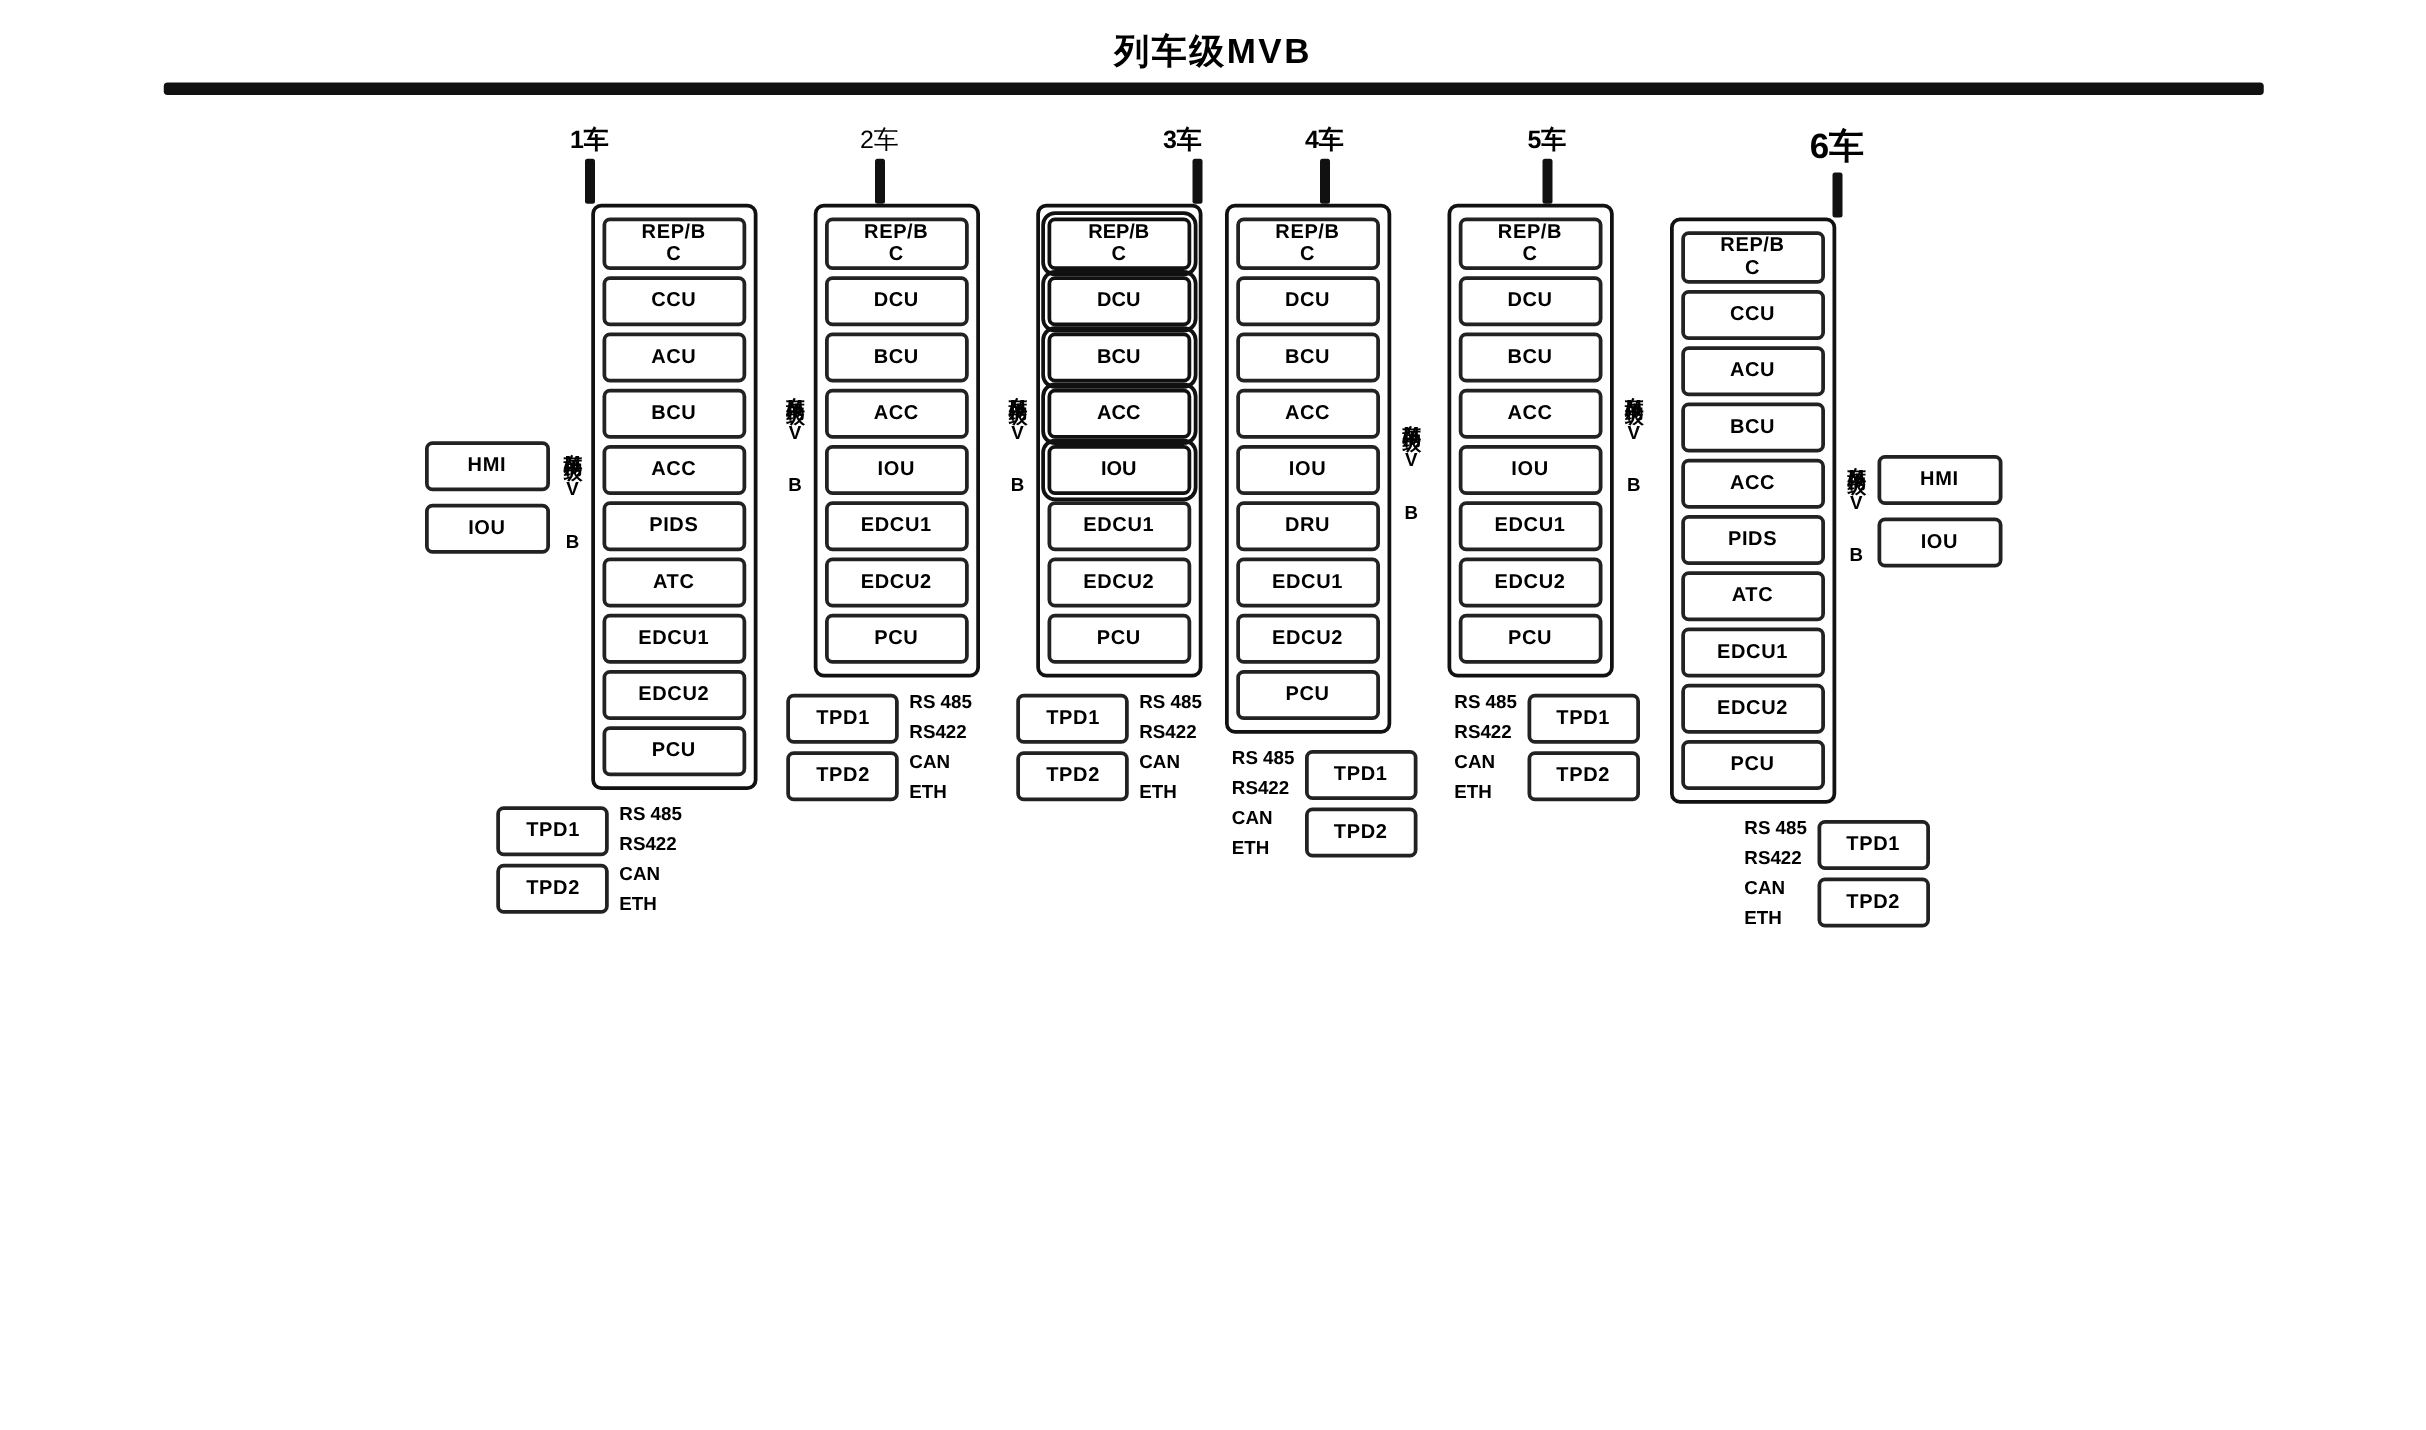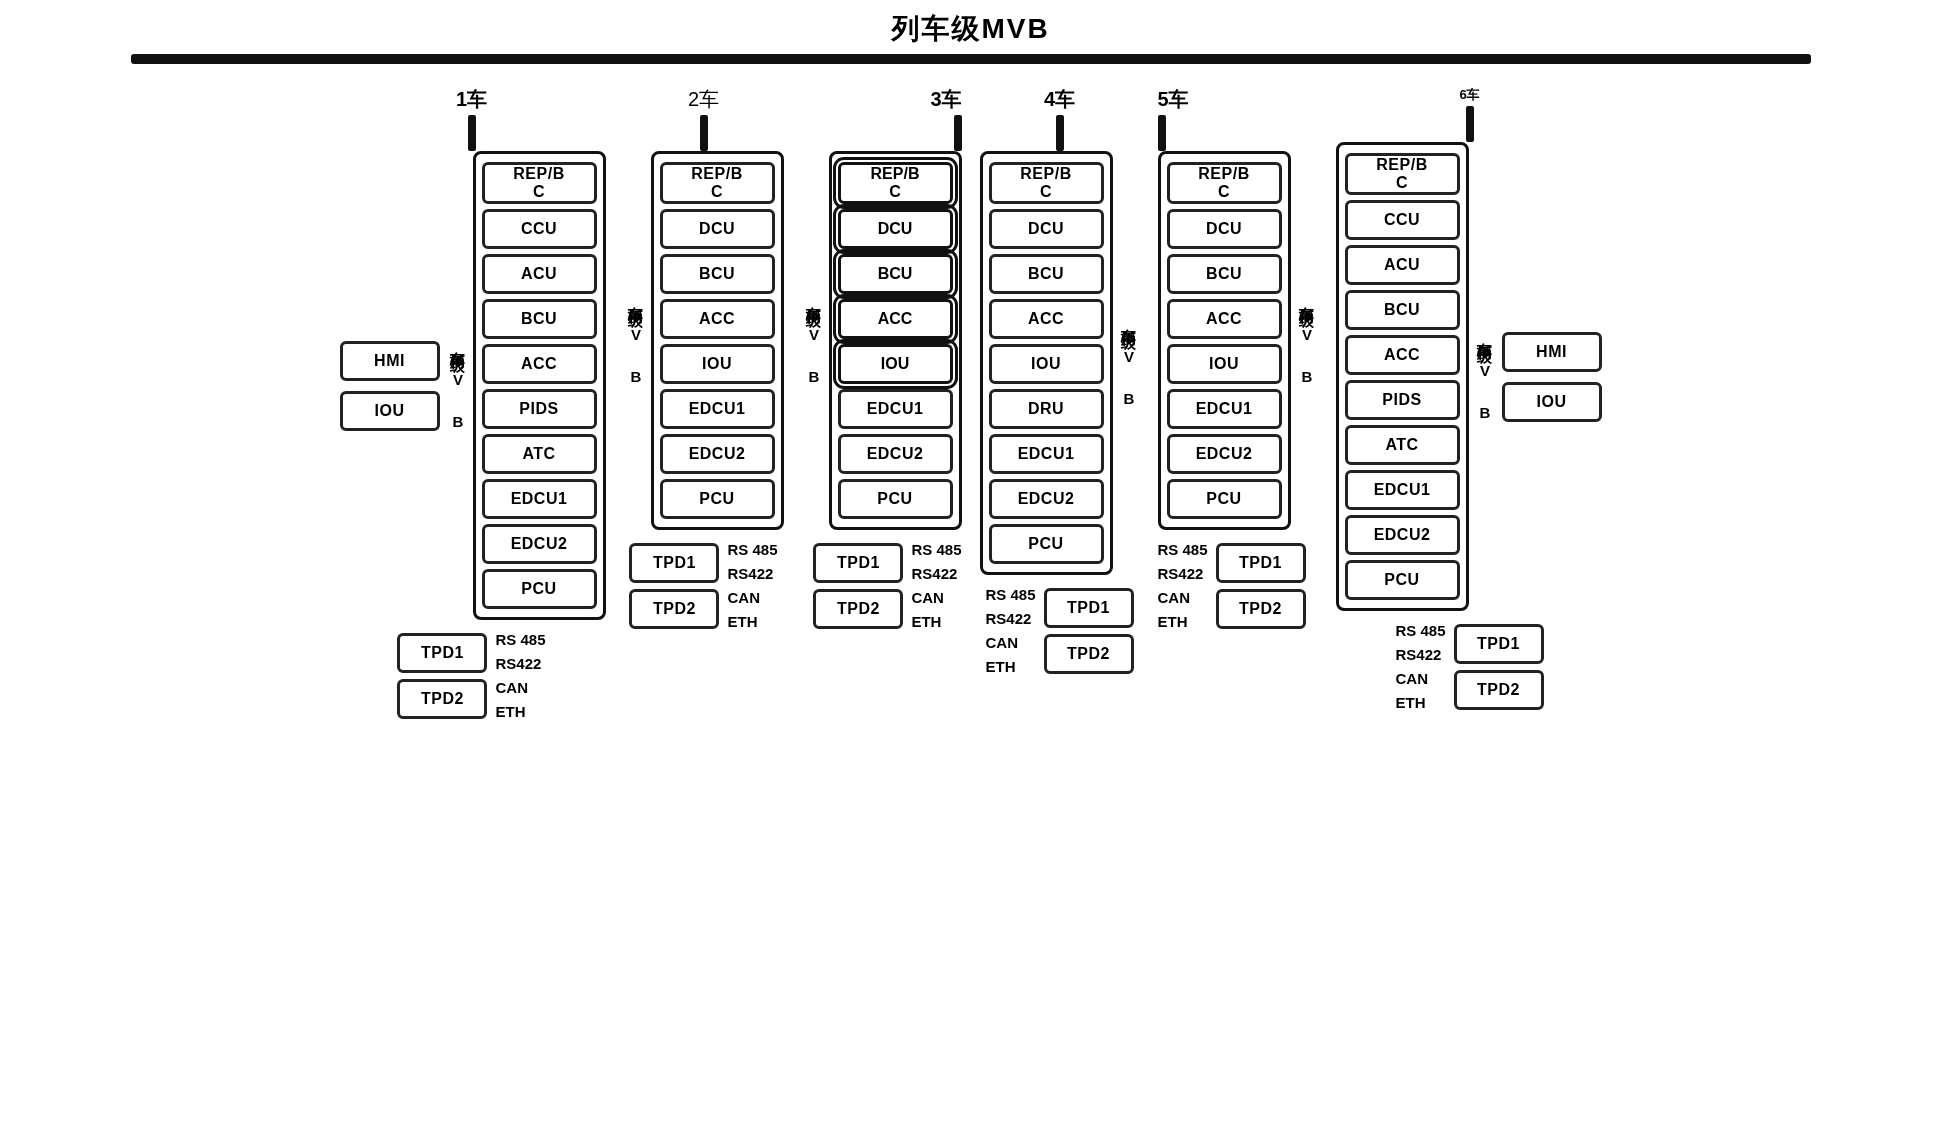--- a/index.html
+++ b/index.html
@@ -10,21 +10,21 @@
       font-family: 'SimHei', 'Microsoft YaHei', Arial, sans-serif;
       overflow: hidden;
     }
     .main-container {
       width: 1941px;
       height: 1144px;
       position: relative;
       display: flex;
       flex-direction: column;
       align-items: center;
-      padding: 10px;
+      padding: 22px;
     }
     .top-title {
       font-size: 28px;
       font-weight: bold;
       text-align: center;
       margin-bottom: 6px;
       letter-spacing: 2px;
     }
     .dbox {
       border: 3px solid #222;
@@ -194,21 +194,21 @@
         <div class="rs-info">RS 485<br>RS422<br>CAN<br>ETH</div>
         <div class="tpds">
           <div class="dbox" style="width:90px;">TPD1</div>
           <div class="dbox" style="width:90px;">TPD2</div>
         </div>
       </div>
     </div>
 
     <div style="width:18px;"></div>
 
-    <div style="display:flex;flex-direction:column;align-items:flex-start;">
+    <div style="display:flex;flex-direction:column;align-items:center;">
       <div style="font-size:20px;font-weight:bold;margin-bottom:2px;margin-top:2px;">5车</div>
       <div style="width:8px;height:36px;background:#111;border-radius:2px;"></div>
       <div style="display:flex;flex-direction:row;align-items:stretch;gap:4px;">
         <div style="border:3px solid #111;border-radius:8px;padding:8px 6px;display:flex;flex-direction:column;gap:5px;align-items:center;background:#fff;">
           <div class="dbox">REP/B<br>C</div>
           <div class="dbox">DCU</div>
           <div class="dbox">BCU</div>
           <div class="dbox">ACC</div>
           <div class="dbox">IOU</div>
           <div class="dbox">EDCU1</div>
@@ -222,21 +222,21 @@
         <div class="tpds">
           <div class="dbox" style="width:90px;">TPD1</div>
           <div class="dbox" style="width:90px;">TPD2</div>
         </div>
       </div>
     </div>
 
     <div style="width:18px;"></div>
 
     <div style="display:flex;flex-direction:column;align-items:center;">
-      <div style="font-size:13px;font-weight:bold;margin-bottom:2px;margin-top:2px;">6车</div>
+      <div style="font-size:28px;font-weight:bold;margin-bottom:2px;margin-top:2px;">6车</div>
       <div style="width:8px;height:36px;background:#111;border-radius:2px;"></div>
       <div style="display:flex;flex-direction:row;align-items:stretch;gap:4px;">
         <div style="border:3px solid #111;border-radius:8px;padding:8px 6px;display:flex;flex-direction:column;gap:5px;align-items:center;background:#fff;">
           <div class="dbox">REP/B<br>C</div>
           <div class="dbox">CCU</div>
           <div class="dbox">ACU</div>
           <div class="dbox">BCU</div>
           <div class="dbox">ACC</div>
           <div class="dbox">PIDS</div>
           <div class="dbox">ATC</div>

